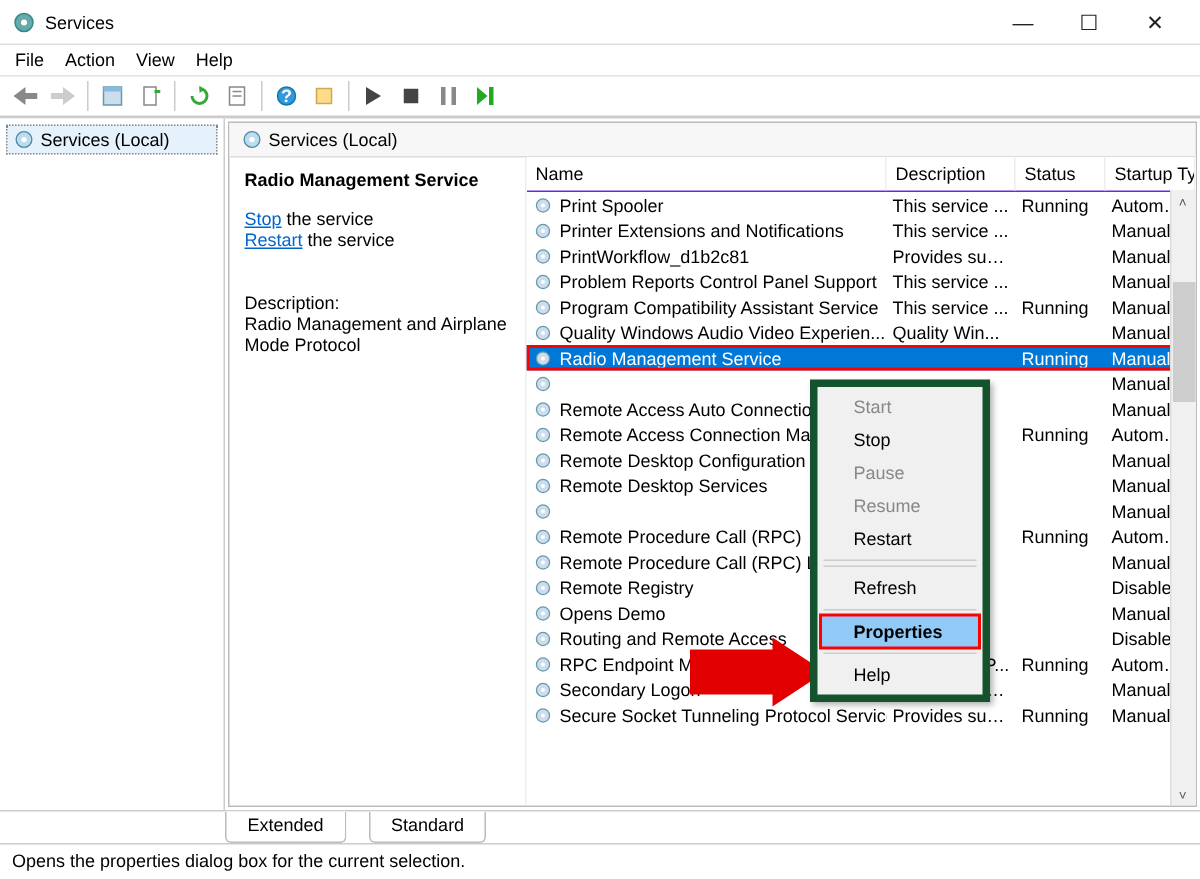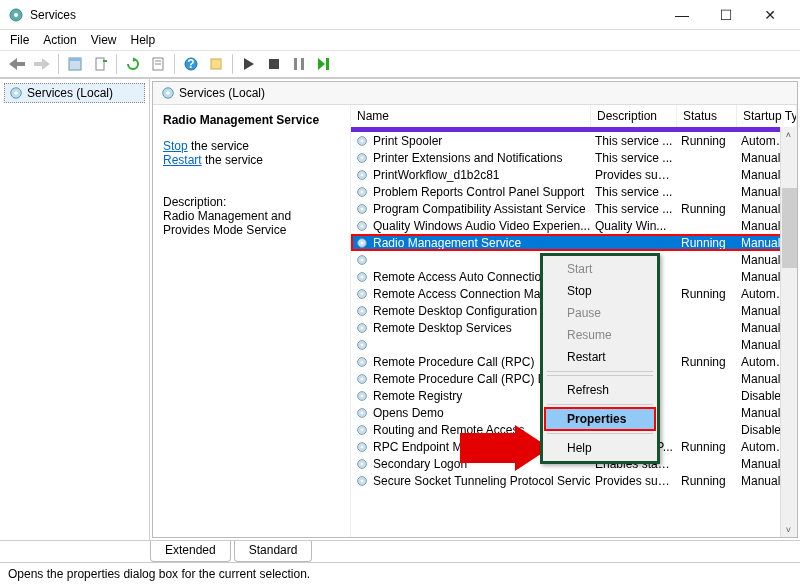--- a/index.html
+++ b/index.html
@@ -18,38 +18,38 @@
 .tree-item { display: flex; align-items: center; gap: 4px; padding: 2px 4px; background: #e5f1fb; border: 1px dotted #888; font-size: 12px;}
 .main-pane { flex: 1; display: flex; flex-direction: column; background: #fff; border: 1px solid #bbb; margin: 2px; }
 .pane-header { padding: 4px 8px; display: flex; align-items: center; gap: 4px; border-bottom: 1px solid #ddd; background: #f7f7f7; }
 .pane-body { flex: 1; display: flex; overflow: hidden; }
 .detail-pane { width: 198px; padding: 8px 10px; border-right: 1px solid #eee; font-size: 12px; overflow: hidden;}
 .detail-pane .svc-name { font-weight: bold; margin-bottom: 12px; display: block;}
 .detail-pane .svc-link { color: #0066cc; text-decoration: underline; cursor: pointer; }
 .detail-pane .nolink { color: #000; }
 .detail-pane .spacer { height: 14px; }
 .list-pane { flex: 1; overflow: hidden; position: relative; }
-.list-header { display: flex; border-bottom: 5px solid #6d28d9; background: #fff; position: sticky; top: 0; }
+.list-header { display: flex; border-bottom: 1px solid #6d28d9; background: #fff; position: sticky; top: 0; }
 .list-header div { padding: 4px 6px; font-size: 12px; border-right: 1px solid #eee; white-space: nowrap; overflow: hidden;}
 .col-name { width: 240px; }
 .col-desc { width: 86px; }
 .col-status { width: 60px; }
 .col-startup { width: 60px; }
 .list-body { overflow-y: auto; height: 420px; }
 .row { display: flex; align-items: center; height: 17px; font-size: 12px; white-space: nowrap; }
 .row > div { padding: 0 4px; overflow: hidden; text-overflow: ellipsis; }
 .row .col-name { display: flex; align-items: center; gap: 4px; }
 .row.selected { background: #0078d7; color: #fff; }
 .row.selected-red { outline: 2px solid #ff0000; outline-offset: -2px; }
 .gear { width: 14px; height: 14px; flex-shrink: 0; }
-.tabs { display: flex; gap: 4px; padding: 0 0 0 150px; border-top: 1px solid #ccc; }
+.tabs { display: flex; gap: 16px; padding: 0 0 0 150px; border-top: 1px solid #ccc; }
 .tab { padding: 2px 14px 4px; border: 1px solid #bbb; border-top: none; border-radius: 0 0 4px 4px; font-size: 12px; background: #fff; margin-right: -1px;}
 .tab.active { background: #fff; font-weight: normal; }
 .statusbar { padding: 4px 8px; border-top: 1px solid #ccc; font-size: 12px; }
-.context-menu { position: absolute; left: 540px; top: 253px; width: 120px; background: #f0f0f0; border: 3px solid #14532d; box-shadow: 2px 2px 4px rgba(0,0,0,0.3); z-index: 100; padding: 2px; }
+.context-menu { position: absolute; left: 540px; top: 253px; width: 120px; background: #f0f0f0; border: 5px solid #14532d; box-shadow: 2px 2px 4px rgba(0,0,0,0.3); z-index: 100; padding: 2px; }
 .context-menu .item { padding: 4px 18px 4px 22px; font-size: 12px; position: relative; }
 .context-menu .item.disabled { color: #888; }
 .context-menu .item.highlighted { background: #91c9f7; outline: 2px solid #ff0000; outline-offset: -1px; font-weight: bold; }
 .context-menu .sep { height: 1px; background: #ccc; margin: 3px 2px; }
 .context-menu .submenu::after { content: '▸'; position: absolute; right: 6px; font-size: 10px; }
 .arrow-annot { position: absolute; left: 460px; top: 425px; z-index: 99; pointer-events: none; }
 .scroll-v { width: 17px; background: #f0f0f0; border-left: 1px solid #ddd; position: absolute; right: 0; top: 22px; bottom: 0;}
 .scroll-thumb { width: 15px; background: #cdcdcd; margin: 1px; height: 80px; position: absolute; top: 60px;}
 .scroll-btn { width: 15px; height: 15px; display: flex; align-items:center; justify-content:center; font-size:9px; color:#555; position: absolute;}
 </style>
@@ -175,21 +175,21 @@
         <span class="svc-name">Radio Management Service</span>
         <div>
           <span class="svc-link">Stop</span><span class="nolink"> the service</span>
         </div>
         <div>
           <span class="svc-link">Restart</span><span class="nolink"> the service</span>
         </div>
         <div class="spacer"></div>
         <div class="spacer"></div>
         <div>Description:</div>
-        <div>Radio Management and Provides Mode Service</div>
+        <div>Radio Management and Airplane Mode Protocol</div>
       </div>
 
       <div class="list-pane">
         <div class="list-header">
           <div class="col-name">Name</div>
           <div class="col-desc">Description</div>
           <div class="col-status">Status</div>
           <div class="col-startup">Startup Ty</div>
         </div>
         <div class="list-body" id="list-body">

